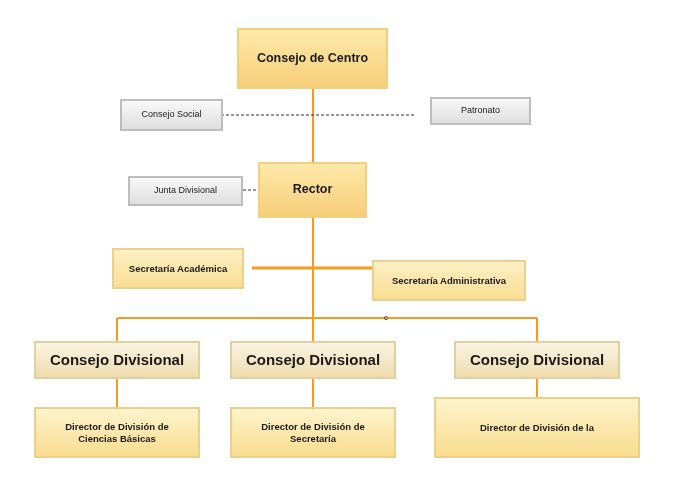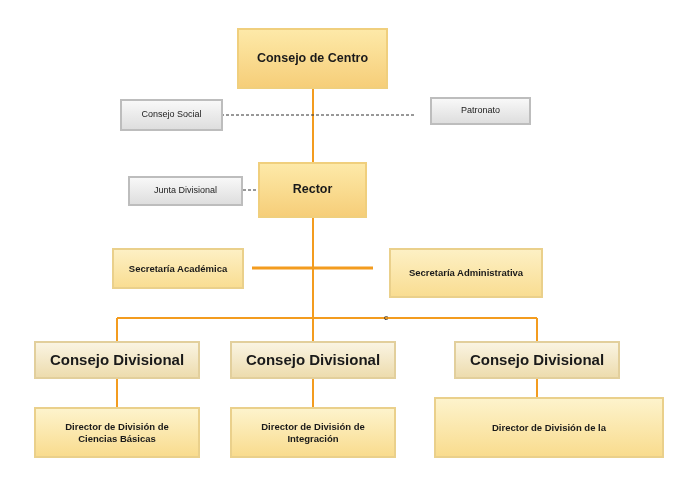--- a/index.html
+++ b/index.html
@@ -53,40 +53,40 @@
 </div>
 
 <div class="box gold big" style="left:258px;top:162px;width:109px;height:56px;">
   <span>Rector</span>
 </div>
 
 <div class="box gold-light" style="left:112px;top:248px;width:132px;height:41px;">
   <span>Secretaría Académica</span>
 </div>
 
-<div class="box gold-light" style="left:372px;top:248px;width:154px;height:50px;margin-left:17px;">
+<div class="box gold-light" style="left:372px;top:260px;width:154px;height:41px;">
   <span>Secretaría Administrativa</span>
 </div>
 
 <span class="marker">c</span>
 
 <div class="box beige" style="left:34px;top:341px;width:166px;height:38px;">
   <span>Consejo Divisional</span>
 </div>
 <div class="box gold-dir" style="left:34px;top:407px;width:166px;height:51px;flex-direction:column;">
   <span>Director de División de</span>
   <span>Ciencias Básicas</span>
 </div>
 
 <div class="box beige" style="left:230px;top:341px;width:166px;height:38px;">
   <span>Consejo Divisional</span>
 </div>
 <div class="box gold-dir" style="left:230px;top:407px;width:166px;height:51px;flex-direction:column;">
   <span>Director de División de</span>
-  <span>Integración</span>
+  <span>Secretaría</span>
 </div>
 
 <div class="box beige" style="left:454px;top:341px;width:166px;height:38px;">
   <span>Consejo Divisional</span>
 </div>
-<div class="box gold-dir" style="left:434px;top:397px;width:230px;height:61px;flex-direction:column;">
+<div class="box gold-dir" style="left:434px;top:397px;width:206px;height:61px;flex-direction:column;">
   <span>Director de División de la</span>
 </div>
 
 </body></html>

